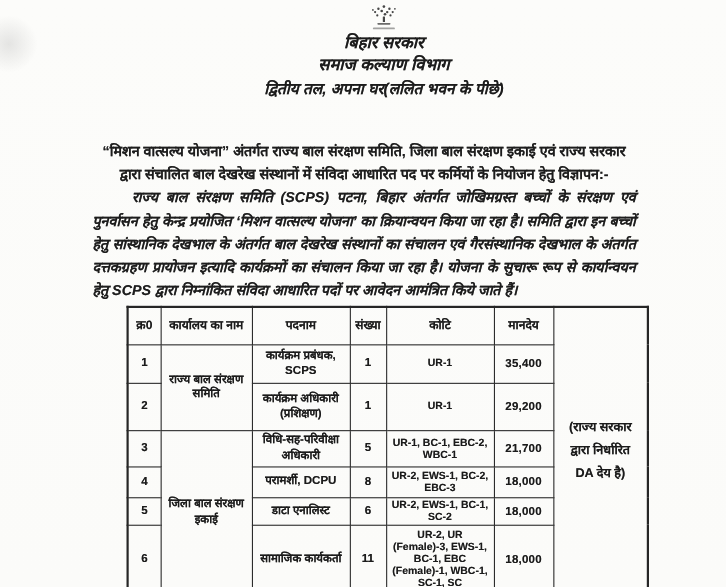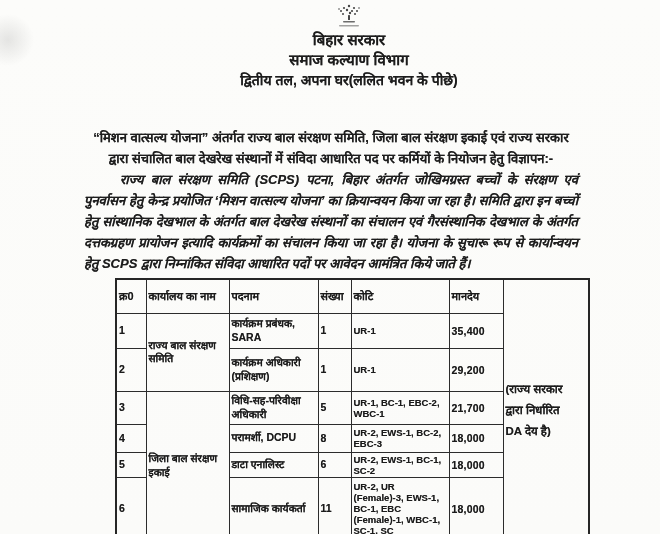--- a/index.html
+++ b/index.html
@@ -11,42 +11,42 @@
   .doc{
     position:relative;width:660px;height:534px;overflow:hidden;
     background:
       radial-gradient(circle at 8px 40px, rgba(120,120,120,0.18), rgba(120,120,120,0) 26px),
       linear-gradient(#fcfcfa,#fbfbf9);
     color:#1c1c1c;
   }
   .doc *{text-shadow:0 0 .3px rgba(40,40,40,.65);}
 
   
-  .letterhead{position:absolute;left:89px;top:3px;width:520px;text-align:center;font-weight:bold;}
+  .letterhead{position:absolute;left:89px;top:3px;width:520px;text-align:center;font-weight:bold;font-style:italic;}
   .emblem{height:27px;line-height:27px;}
   .lh-line{font-size:14px;line-height:20px;white-space:nowrap;}
   .lh-big{font-size:15px;}
 
   
   .body-text{position:absolute;left:84px;top:127px;width:494px;
     font-size:13px;line-height:21px;font-weight:bold;color:#1d1d1d;}
   .p-center{margin:0;text-align:center;}
   .p-just{margin:0;text-align:justify;text-indent:36px;font-style:italic;}
 
   
   table.vacancy{
     position:absolute;left:115px;top:278px;width:473px;
     border-collapse:collapse;table-layout:fixed;
     border:2px solid #262626;
     background:transparent;color:#1b1b1b;
   }
   table.vacancy td{
     border:1px solid #2c2c2c;
     padding:1px 2px;
-    text-align:left;vertical-align:middle;
+    text-align:center;vertical-align:middle;
     font-weight:bold;overflow:hidden;
   }
   .th{font-size:11px;line-height:14px;}
   .hindi{font-size:10.5px;line-height:13.5px;}
   .num{font-size:10.5px;line-height:13px;}
   .cat{font-size:9.5px;line-height:11px;}
   .money{font-size:10.5px;letter-spacing:.2px;margin-left:12px;}
   tr.hdr{height:34px;} tr.r1{height:35px;} tr.r2{height:43px;}
   tr.r3{height:33px;} tr.r4{height:28px;} tr.r5{height:25px;} tr.r6{height:64px;}
   td.office-b{padding-top:30px;}
@@ -110,21 +110,21 @@
       <td class="th">मानदेय</td>
       <td class="note-cell" rowspan="7">
         <div class="note-line">(राज्य सरकार</div>
         <div class="note-line">द्वारा निर्धारित</div>
         <div class="note-line">DA देय है)</div>
       </td>
     </tr>
     <tr class="r1">
       <td class="num">1</td>
       <td class="hindi" rowspan="2">राज्य बाल संरक्षण समिति</td>
-      <td class="hindi">कार्यक्रम प्रबंधक, SARA</td>
+      <td class="hindi">कार्यक्रम प्रबंधक, SCPS</td>
       <td class="num">1</td>
       <td class="cat">UR-1</td>
       <td class="money">35,400</td>
     </tr>
     <tr class="r2">
       <td class="num">2</td>
       <td class="hindi">कार्यक्रम अधिकारी (प्रशिक्षण)</td>
       <td class="num">1</td>
       <td class="cat">UR-1</td>
       <td class="money">29,200</td>

